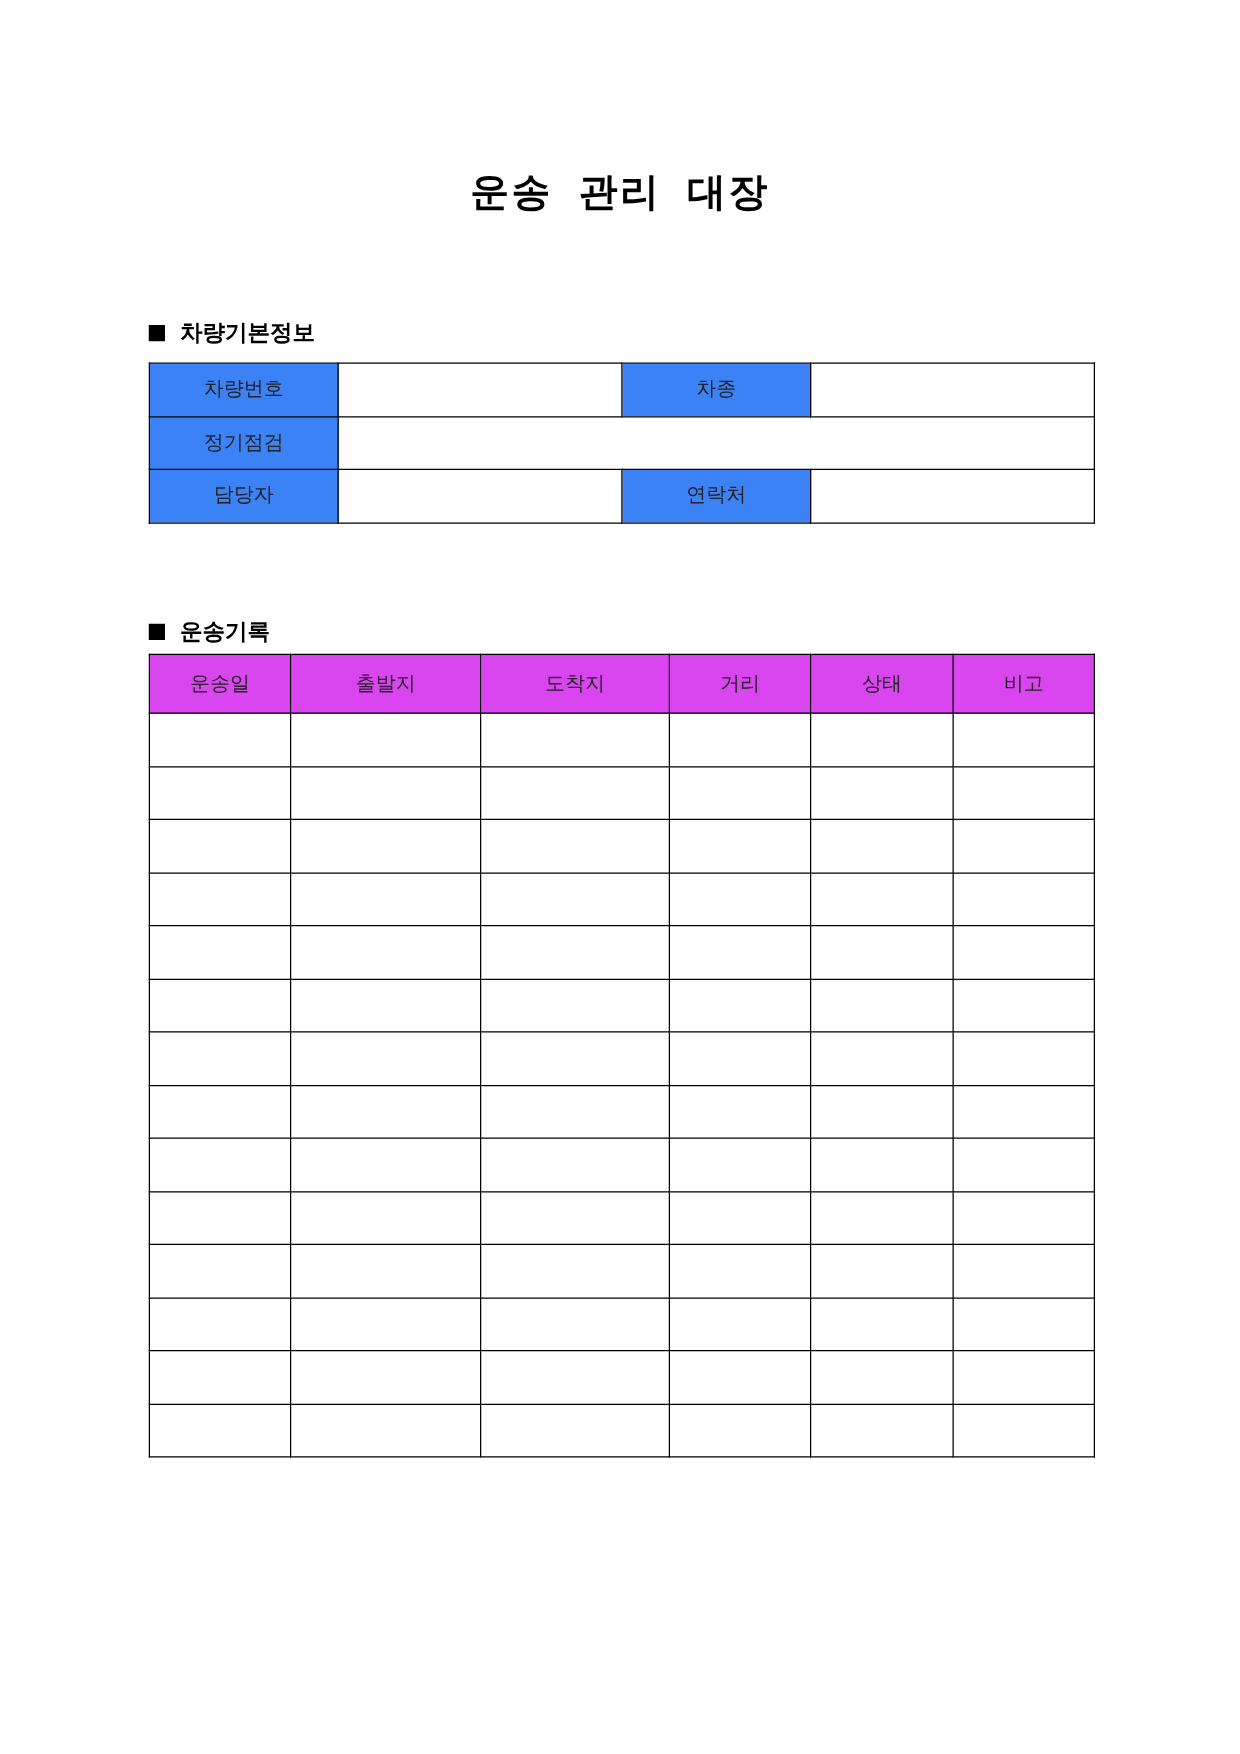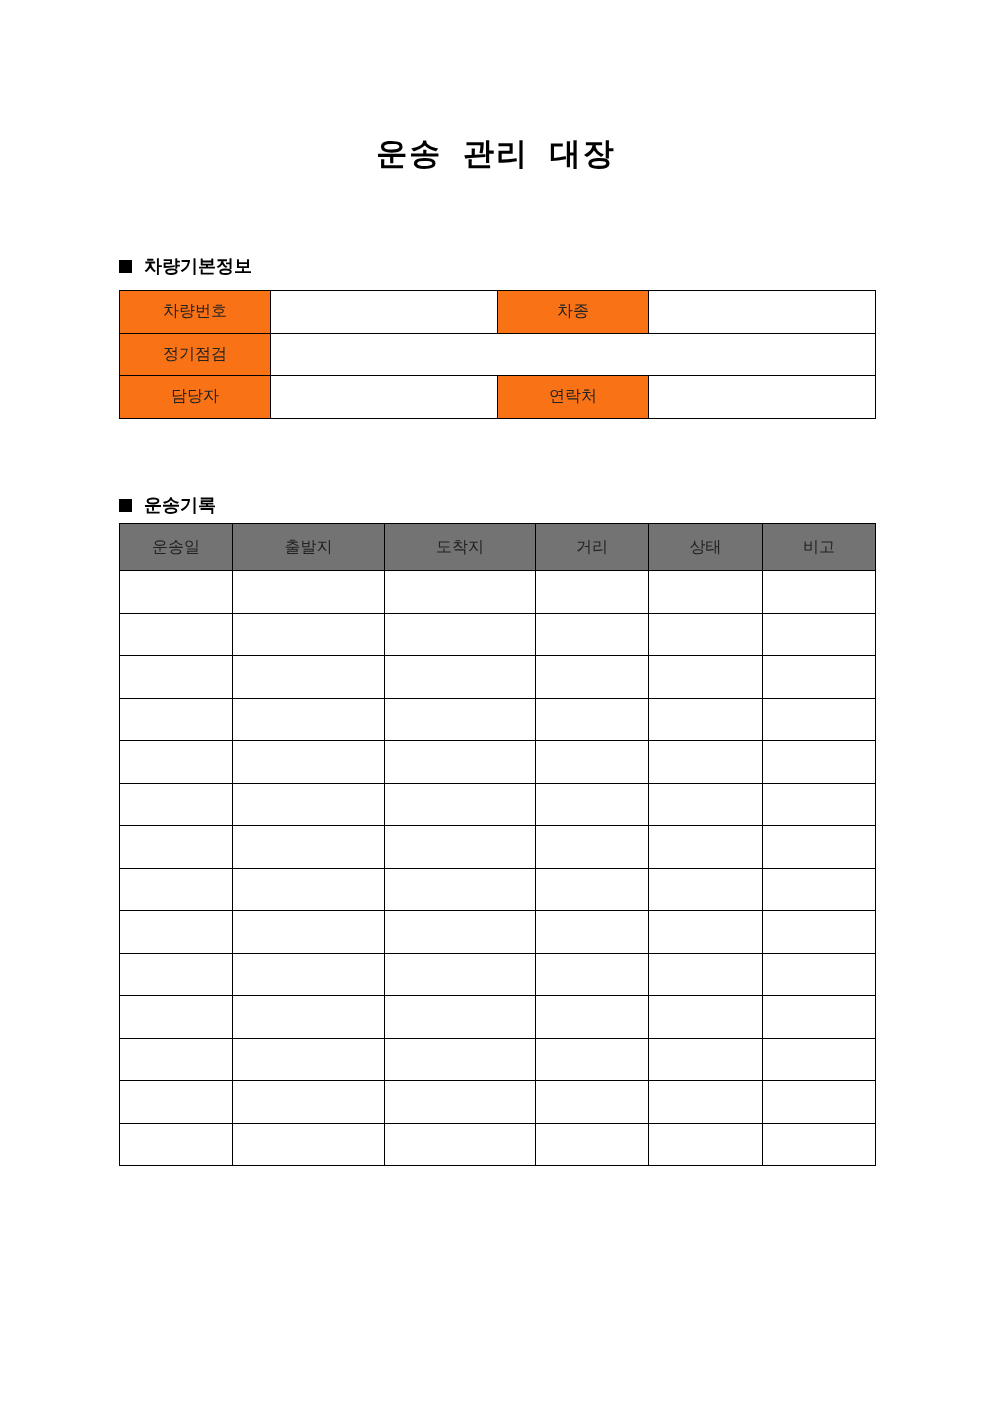--- a/index.html
+++ b/index.html
@@ -13,27 +13,27 @@
     display: flex; align-items: center;
   }
   .section-heading .bullet {
     display: inline-block; width: 13px; height: 13px; background: #000; margin-right: 12px;
   }
   table { border-collapse: collapse; position: absolute; table-layout: fixed; }
   td, th {
     border: 1.5px solid #000; padding: 0; text-align: center; vertical-align: middle;
     font-size: 16px; font-weight: normal; color: #222;
   }
-  .label-cell { background: #f97316; }
+  .label-cell { background: #3b82f6; }
   #info-table { left: 119px; top: 290px; width: 756px; }
   #info-table tr { height: 42.5px; }
   #log-table { left: 119px; top: 523px; width: 756px; }
   #log-table thead tr { height: 47px; }
   #log-table tbody tr { height: 42.5px; }
-  #log-table th { background: #737373; }
+  #log-table th { background: #d946ef; }
 </style>
 </head>
 <body>
 
 <div class="page-title">운송 관리 대장</div>
 
 <div class="section-heading" style="top:254px;">
   <span class="bullet"></span>
   <span>차량기본정보</span>
 </div>

